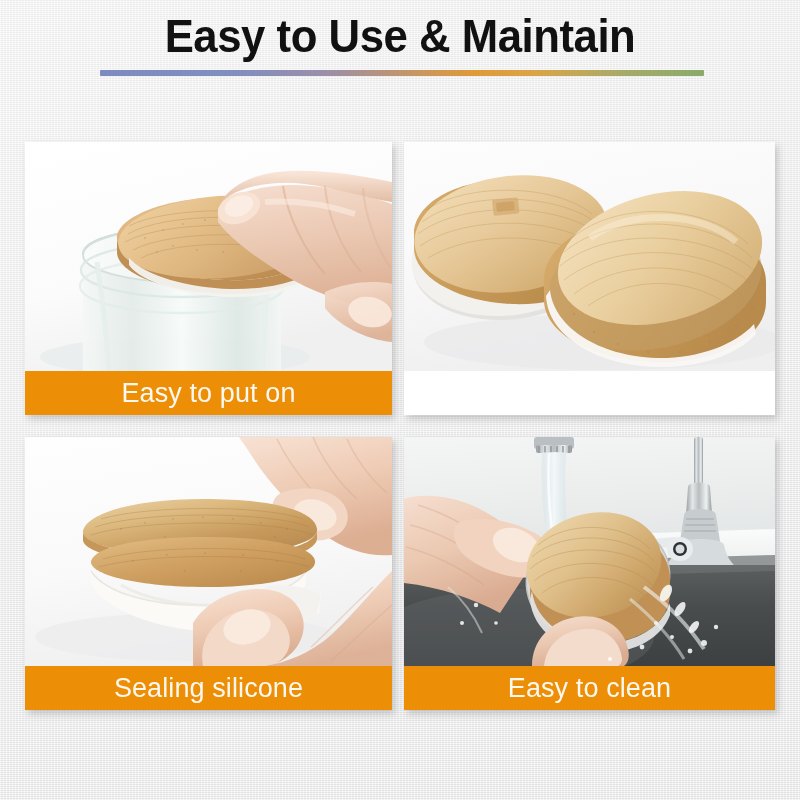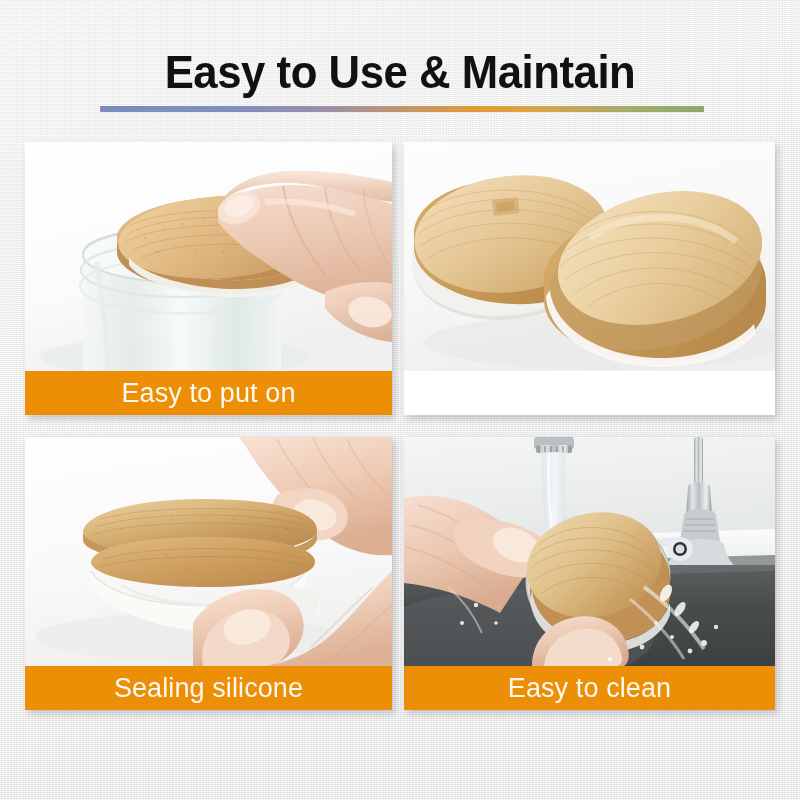--- a/index.html
+++ b/index.html
@@ -26,21 +26,20 @@
     z-index: 0;
   }
 
   
   .header {
     position: absolute;
     left: 0; top: 0;
     width: 800px;
     height: 130px;
     z-index: 3;
-    margin-top: 36px;
   }
   .title {
     position: absolute;
     left: 0; top: 11px;
     width: 800px;
     text-align: center;
     font-family: "Liberation Sans Narrow", "Liberation Sans", sans-serif;
     font-size: 47px;
     line-height: 50px;
     font-weight: 700;

